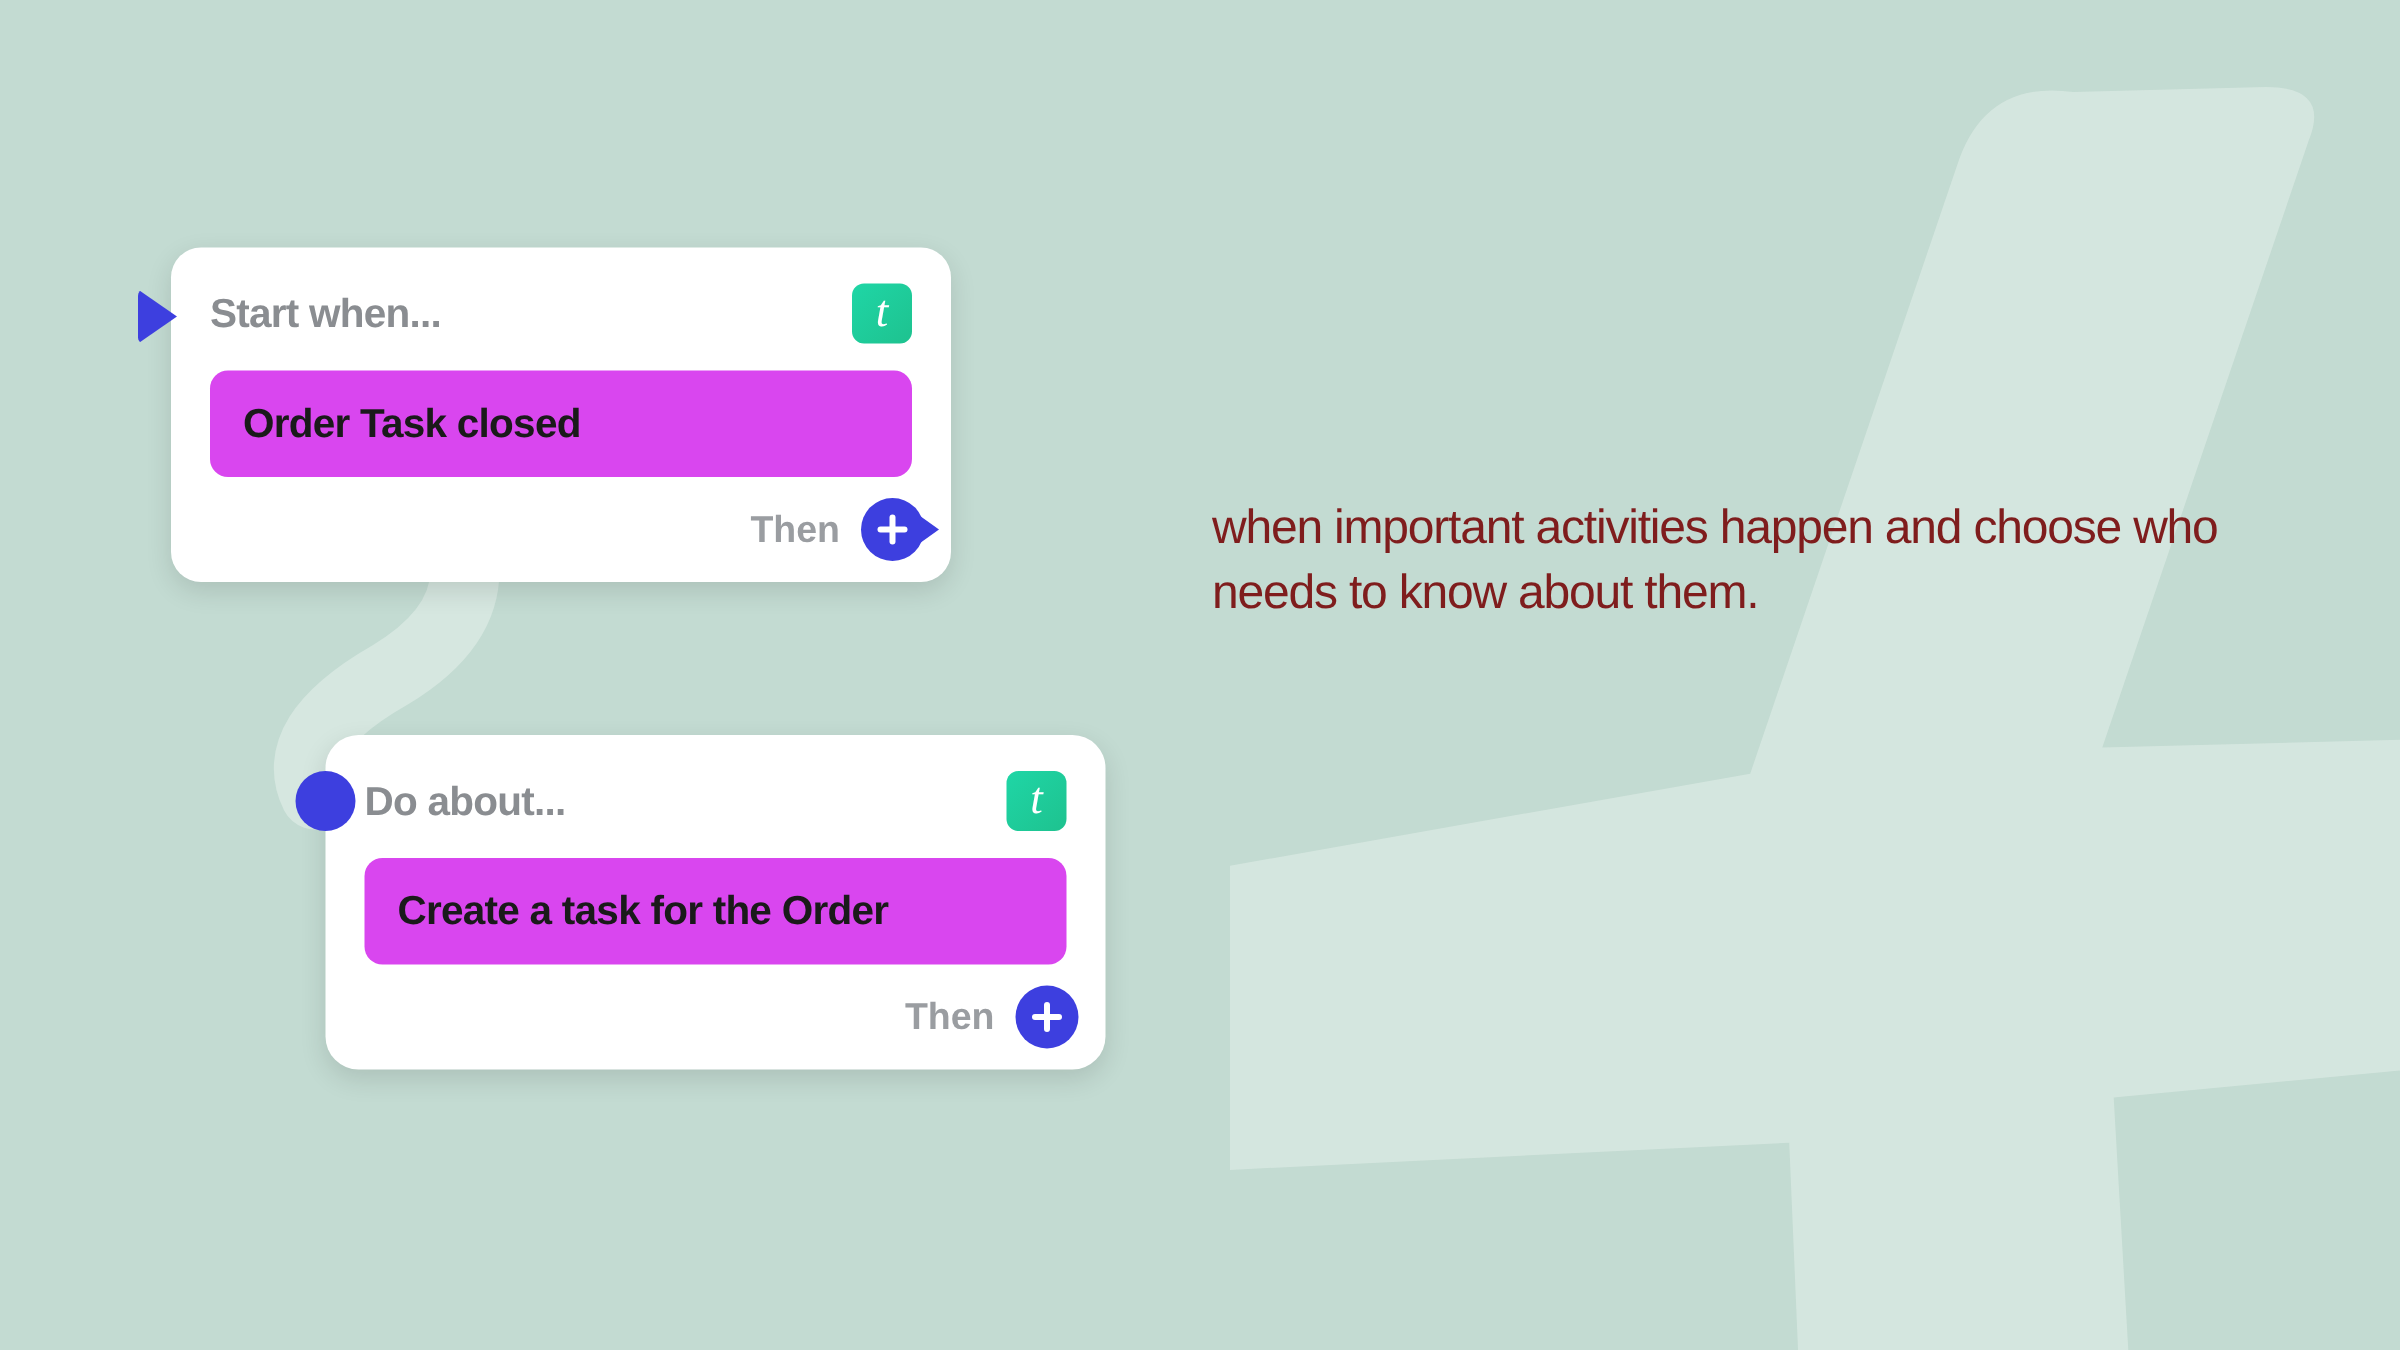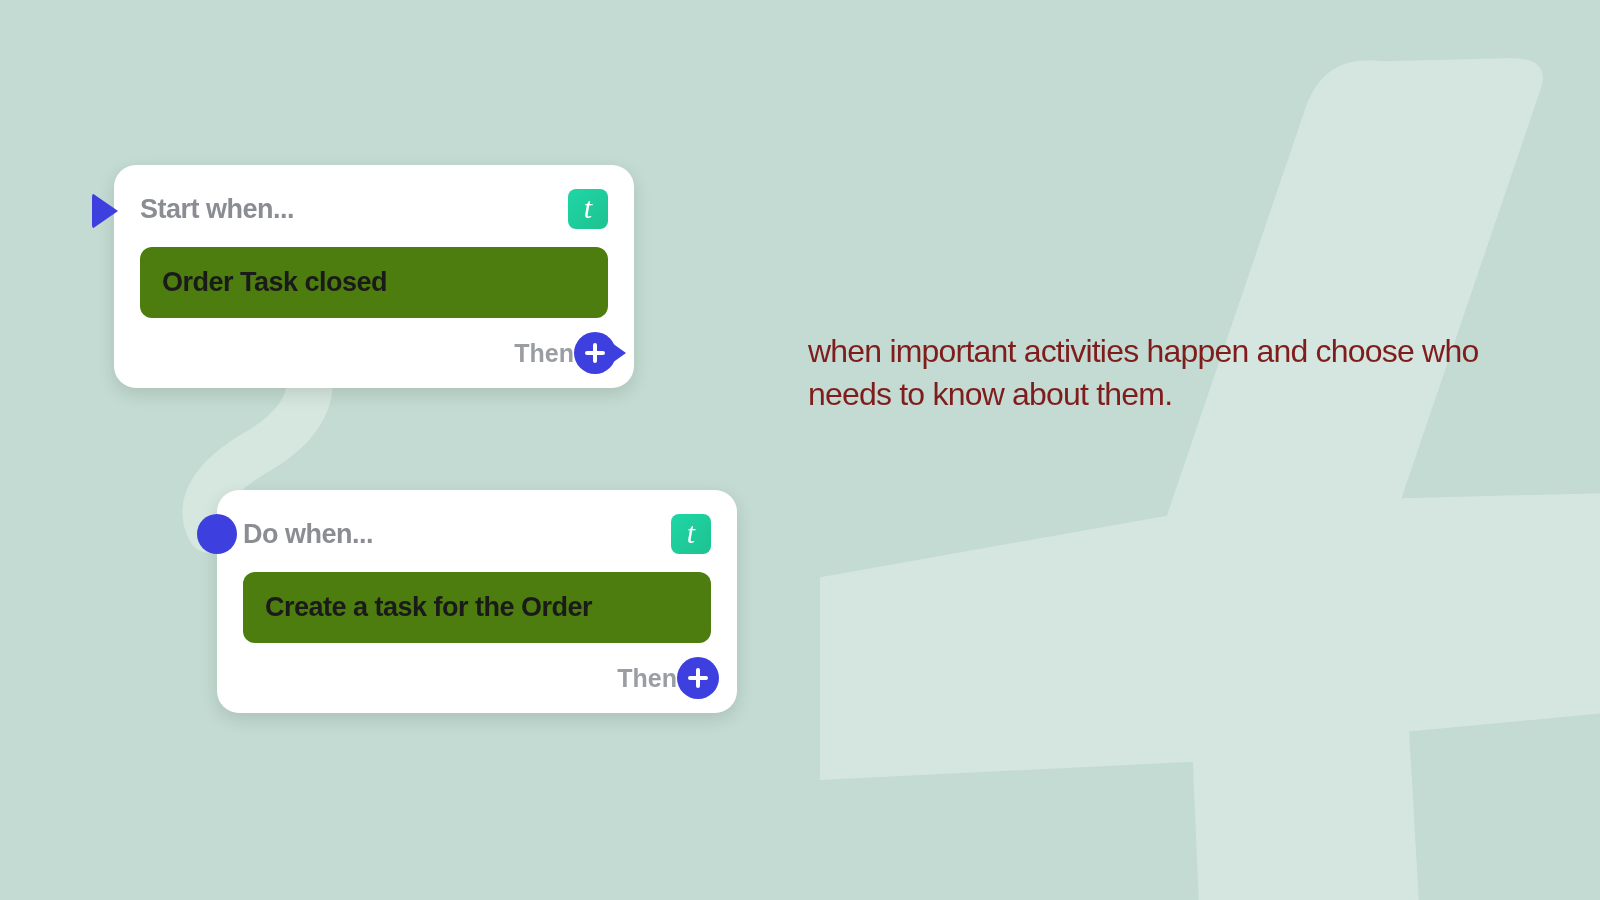--- a/index.html
+++ b/index.html
@@ -37,20 +37,21 @@
     position: absolute;
     background: #fff;
     border-radius: 22px;
     box-shadow: 0 6px 18px rgba(0,0,0,0.12);
     padding: 24px 26px 70px 26px;
   }
   .card.start {
     left: 114px;
     top: 165px;
     width: 520px;
+    border-radius: 20px;
   }
   .card.action {
     left: 217px;
     top: 490px;
     width: 520px;
   }
 
   .card-header {
     display: flex;
     align-items: center;
@@ -76,35 +77,36 @@
     color: #fff;
     font-family: Georgia, "Times New Roman", serif;
     font-style: italic;
     font-size: 30px;
     font-weight: 400;
     line-height: 1;
     transform: translateY(-1px);
   }
 
   .trigger-box {
-    background: #4d7c0f;
+    background: #d946ef;
     border-radius: 12px;
     padding: 20px 22px;
     font-size: 27px;
     font-weight: 700;
     color: #1a1a1a;
     letter-spacing: -0.5px;
   }
 
   .then-row {
     position: absolute;
     right: 18px;
     bottom: 14px;
     display: flex;
     align-items: center;
+    gap: 14px;
   }
   .then-label {
     font-size: 25px;
     font-weight: 600;
     color: #9a9da1;
   }
   .add-btn {
     width: 42px;
     height: 42px;
     border-radius: 50%;
@@ -227,21 +229,21 @@
     <span class="then-label">Then</span>
     <div class="add-btn">
       <div class="add-pointer"></div>
     </div>
   </div>
 </div>
 <div class="play-notch"></div>
 
 <div class="card action">
   <div class="card-header">
-    <span class="card-header-label">Do when...</span>
+    <span class="card-header-label">Do about...</span>
     <div class="app-icon">
       <span>t</span>
     </div>
   </div>
   <div class="trigger-box">
     <span>Create a task for the Order</span>
   </div>
   <div class="then-row">
     <span class="then-label">Then</span>
     <div class="add-btn"></div>

